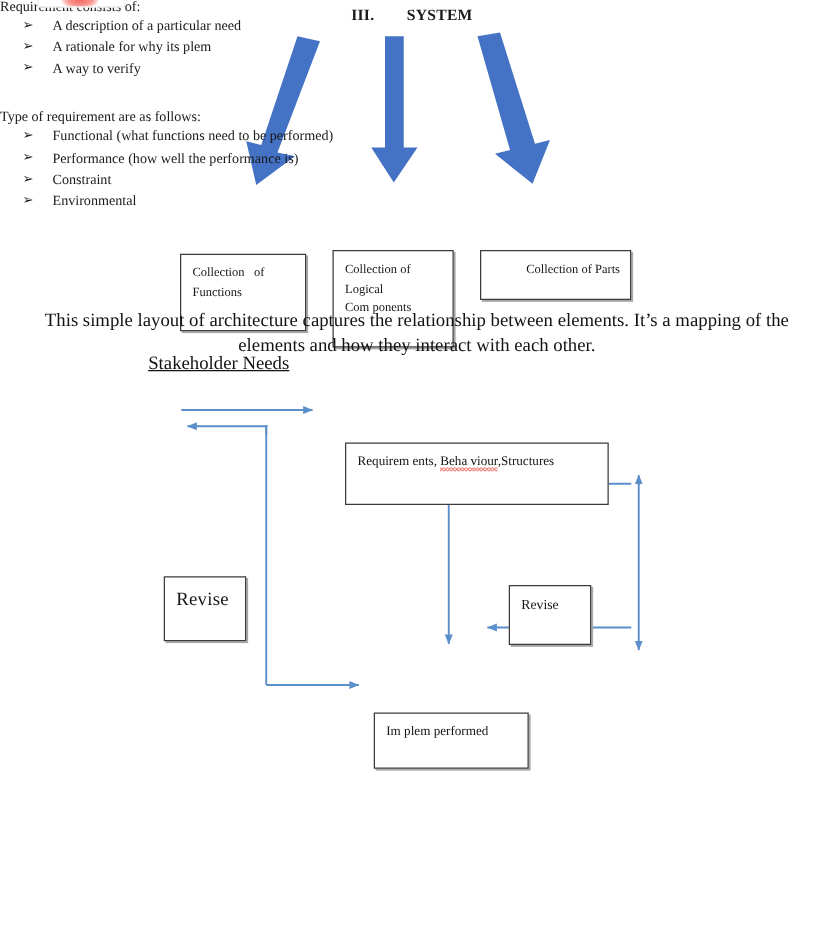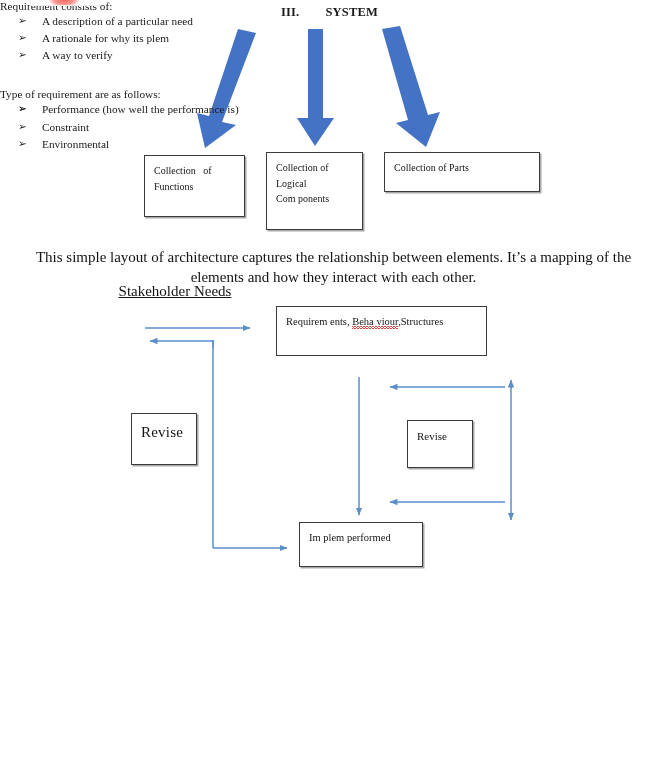--- a/index.html
+++ b/index.html
@@ -65,29 +65,30 @@
   
   .dbox {
     position: absolute;
     background: #ffffff;
     border: 1px solid #3b3b3b;
     box-sizing: border-box;
     font-size: 10px;
     line-height: 1.55;
     padding: 7px 8px 0 9px;
     color: #151515;
+    margin-top: 48px;
   }
   .dbox.shadowed {
     box-shadow: 1.5px 1.5px 0 0 #a8a8a8;
   }
   .dbox .ln { display: block; white-space: pre; }
 
   #box-functions   { left: 144px; top: 155px; width: 101px; height: 62px; }
   #box-logical     { left: 266px; top: 152px; width: 97px;  height: 78px; }
-  #box-parts       { left: 384px; top: 152px; width: 156px; height: 40px; }
+  #box-parts       { left: 384px; top: 152px; width: 121px; height: 40px; text-align: right; }
 
   #box-requirements{ left: 276px; top: 306px; width: 211px; height: 50px; font-size: 10.5px; }
   #box-revise-left { left: 131px; top: 413px; width: 66px;  height: 52px; }
   #box-revise-left .ln { font-size: 15px; letter-spacing: 0.2px; }
   #box-revise-right{ left: 407px; top: 420px; width: 66px;  height: 48px; }
   #box-revise-right .ln { font-size: 11px; }
   #box-implementation { left: 299px; top: 522px; width: 124px; height: 45px; font-size: 10.5px; }
 
   
   .squiggle {
@@ -232,18 +233,18 @@
   <ul class="arrow-list">
     <li><span class="bullet-glyph">➢</span><span>A description of a particular need</span></li>
     <li><span class="bullet-glyph">➢</span><span>A rationale for why its plem</span></li>
     <li><span class="bullet-glyph">➢</span><span>A way to verify</span></li>
   </ul>
 </div>
 
 <div id="type-block">
   <div class="list-heading">Type of requirement are as follows:</div>
   <ul class="arrow-list">
-    <li><span class="bullet-glyph">➢</span></li>
+    <li><span class="bullet-glyph">➢</span><span>Functional (what functions need to be performed)</span></li>
     <li><span class="bullet-glyph">➢</span><span>Performance (how well the performance is)</span></li>
     <li><span class="bullet-glyph">➢</span><span>Constraint</span></li>
     <li><span class="bullet-glyph">➢</span><span>Environmental</span></li>
   </ul>
 </div>
 
 </body></html>

